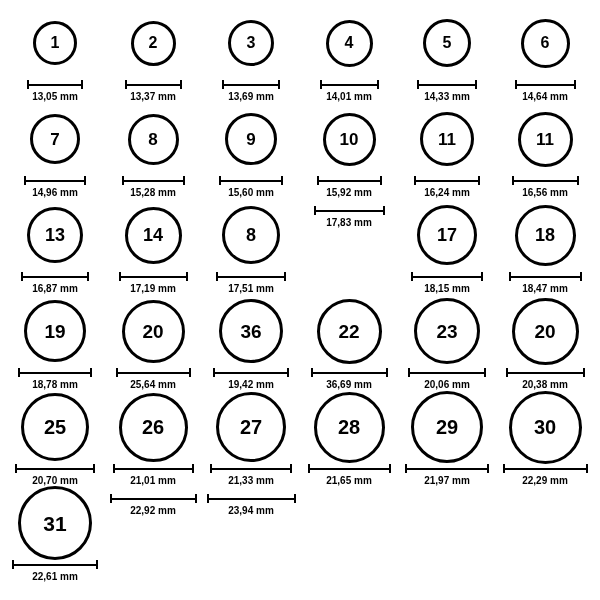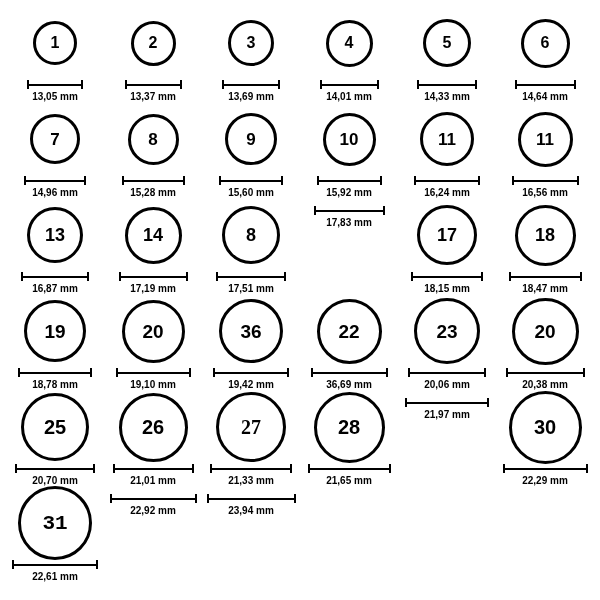--- a/index.html
+++ b/index.html
@@ -336,21 +336,21 @@
         <div class="ring-circle-wrap">
           <div class="ring-circle" style="width: 63px; height: 63px;">
             <span class="ring-size-label" style="font-size: 19px;">20</span>
           </div>
         </div>
         <div class="measure" style="width: 75px;">
           <div class="bar" style="width: 100%;"></div>
           <div class="cap left"></div>
           <div class="cap right"></div>
         </div>
-        <div class="ring-mm">19,10 mm</div>
+        <div class="ring-mm">25,64 mm</div>
       </div>
       <div class="ring-cell">
         <div class="ring-circle-wrap">
           <div class="ring-circle" style="width: 64px; height: 64px;">
             <span class="ring-size-label" style="font-size: 19px;">36</span>
           </div>
         </div>
         <div class="measure" style="width: 76px;">
           <div class="bar" style="width: 100%;"></div>
           <div class="cap left"></div>
@@ -418,21 +418,21 @@
         </div>
         <div class="measure" style="width: 81px;">
           <div class="bar" style="width: 100%;"></div>
           <div class="cap left"></div>
           <div class="cap right"></div>
         </div>
         <div class="ring-mm">21,01 mm</div>
       </div>
       <div class="ring-cell">
         <div class="ring-circle-wrap">
-          <div class="ring-circle" style="width: 70px; height: 70px; font-family: Liberation Serif, serif;">
+          <div class="ring-circle" style="width: 70px; height: 70px;">
             <span class="ring-size-label" style="font-size: 20px;">27</span>
           </div>
         </div>
         <div class="measure" style="width: 82px;">
           <div class="bar" style="width: 100%;"></div>
           <div class="cap left"></div>
           <div class="cap right"></div>
         </div>
         <div class="ring-mm">21,33 mm</div>
       </div>
@@ -443,20 +443,25 @@
           </div>
         </div>
         <div class="measure" style="width: 83px;">
           <div class="bar" style="width: 100%;"></div>
           <div class="cap left"></div>
           <div class="cap right"></div>
         </div>
         <div class="ring-mm">21,65 mm</div>
       </div>
       <div class="ring-cell">
+        <div class="ring-circle-wrap">
+          <div class="ring-circle" style="width: 72px; height: 72px;">
+            <span class="ring-size-label" style="font-size: 20px;">29</span>
+          </div>
+        </div>
         <div class="measure" style="width: 84px;">
           <div class="bar" style="width: 100%;"></div>
           <div class="cap left"></div>
           <div class="cap right"></div>
         </div>
         <div class="ring-mm">21,97 mm</div>
       </div>
       <div class="ring-cell">
         <div class="ring-circle-wrap">
           <div class="ring-circle" style="width: 73px; height: 73px;">
@@ -465,21 +470,21 @@
         </div>
         <div class="measure" style="width: 85px;">
           <div class="bar" style="width: 100%;"></div>
           <div class="cap left"></div>
           <div class="cap right"></div>
         </div>
         <div class="ring-mm">22,29 mm</div>
       </div>
       <div class="ring-cell">
         <div class="ring-circle-wrap">
-          <div class="ring-circle" style="width: 74px; height: 74px; font-family: Liberation Mono, monospace;">
+          <div class="ring-circle" style="width: 74px; height: 74px;">
             <span class="ring-size-label" style="font-size: 21px;">31</span>
           </div>
         </div>
         <div class="measure" style="width: 86px;">
           <div class="bar" style="width: 100%;"></div>
           <div class="cap left"></div>
           <div class="cap right"></div>
         </div>
         <div class="ring-mm">22,61 mm</div>
       </div>

